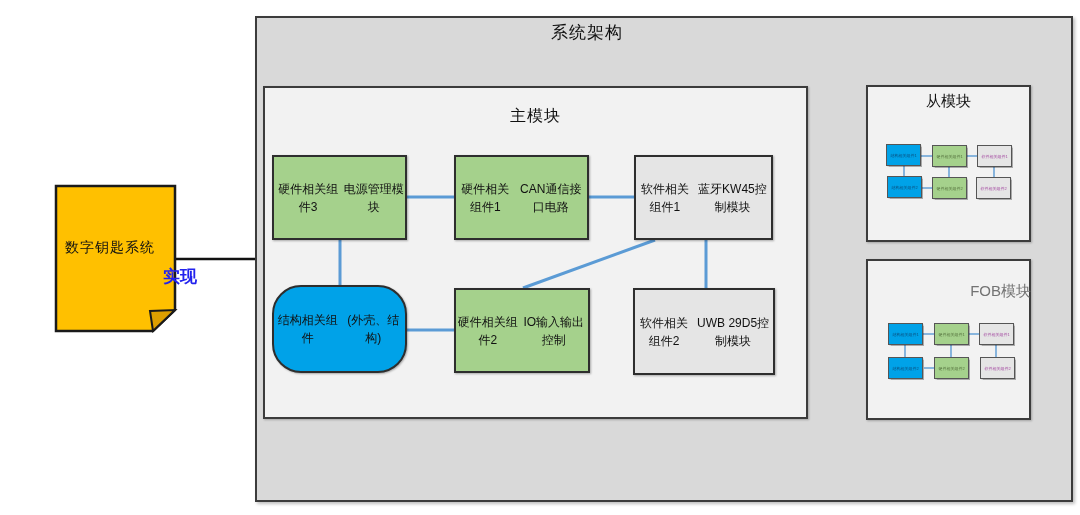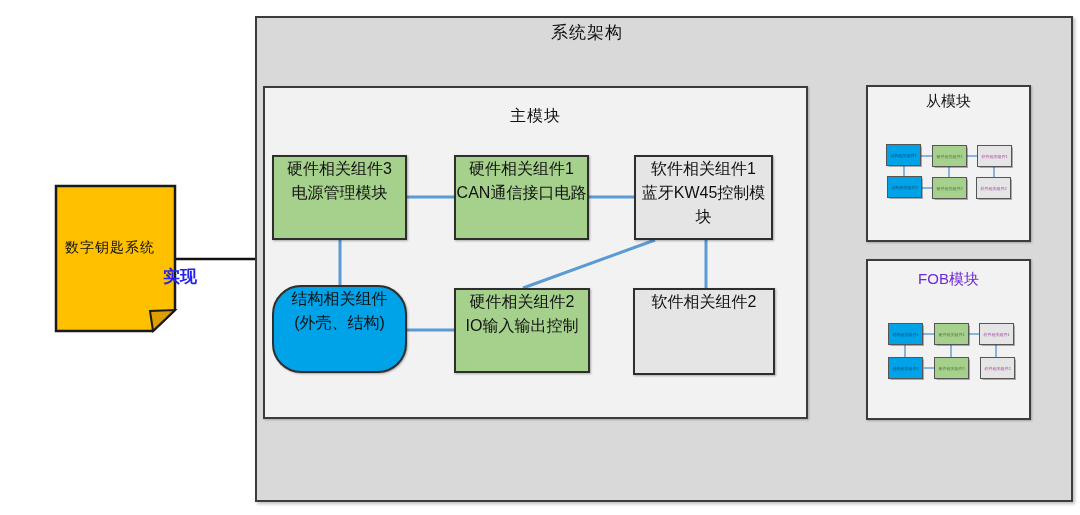--- a/index.html
+++ b/index.html
@@ -27,31 +27,31 @@
   .main-title { position:absolute; left:263px; top:92px; width:545px; text-align:center;
     font-size:16px; color:#111; z-index:3; letter-spacing:1px;margin-top:14px; }
 
   
   .slave-panel { position:absolute; left:866px; top:85px; width:165px; height:157px;
     background:#f2f2f2; border:2px solid #3c3c3c; box-shadow:1px 1px 2px rgba(0,0,0,0.25); z-index:2; }
   .slave-title { position:absolute; left:866px; top:92px; width:165px; text-align:center;
     font-size:15px; color:#111; z-index:3; }
   .fob-panel { position:absolute; left:866px; top:259px; width:165px; height:161px;
     background:#f2f2f2; border:2px solid #3c3c3c; box-shadow:1px 1px 2px rgba(0,0,0,0.25); z-index:2; }
-  .fob-title { position:absolute; left:866px; top:270px; width:165px; text-align:center;
-    font-size:15px; color:#6d28d9; z-index:3; }
+  .fob-title { position:absolute; left:866px; top:282px; width:165px; text-align:right;
+    font-size:15px; color:#737373; z-index:3; }
 
   
   .connectors { position:absolute; left:0; top:0; width:1080px; height:515px;
     z-index:5; pointer-events:none; }
 
   
   .node { position:absolute; z-index:6; border:2px solid #2e2e2e;
-    display:flex; flex-direction:column; align-items:center; justify-content:flex-start;
-    font-size:16px; line-height:1.5; color:#111; text-align:center;
+    display:flex; align-items:center; justify-content:space-between;
+    font-size:12px; line-height:1.5; color:#111; text-align:center;
     box-shadow:1px 1px 2px rgba(0,0,0,0.3); }
   .hardware  { background:#a5d18c; }
   .software  { background:#e5e5e5; }
   .structure { background:#00a2e8; }
 
   .n1 { left:272px; top:155px; width:135px; height:85px; }
   .n2 { left:454px; top:155px; width:135px; height:85px; }
   .n3 { left:634px; top:155px; width:139px; height:85px; }
   .n4 { left:272px; top:285px; width:135px; height:88px;border-radius:29px; }
   .n5 { left:454px; top:288px; width:136px; height:85px; }
@@ -143,20 +143,21 @@
 <div class="node structure n4">
   <span>结构相关组件</span>
   <span>(外壳、结构)</span>
 </div>
 <div class="node hardware n5">
   <span>硬件相关组件2</span>
   <span>IO输入输出控制</span>
 </div>
 <div class="node software n6">
   <span>软件相关组件2</span>
+  <span>UWB 29D5控制模块</span>
 </div>
 
 <div class="mini structure s1">结构相关组件1</div>
 <div class="mini hardware  s2">硬件相关组件1</div>
 <div class="mini software  s3">软件相关组件1</div>
 <div class="mini structure s4">结构相关组件2</div>
 <div class="mini hardware  s5">硬件相关组件2</div>
 <div class="mini software  s6">软件相关组件2</div>
 
 <div class="mini structure f1">结构相关组件1</div>

